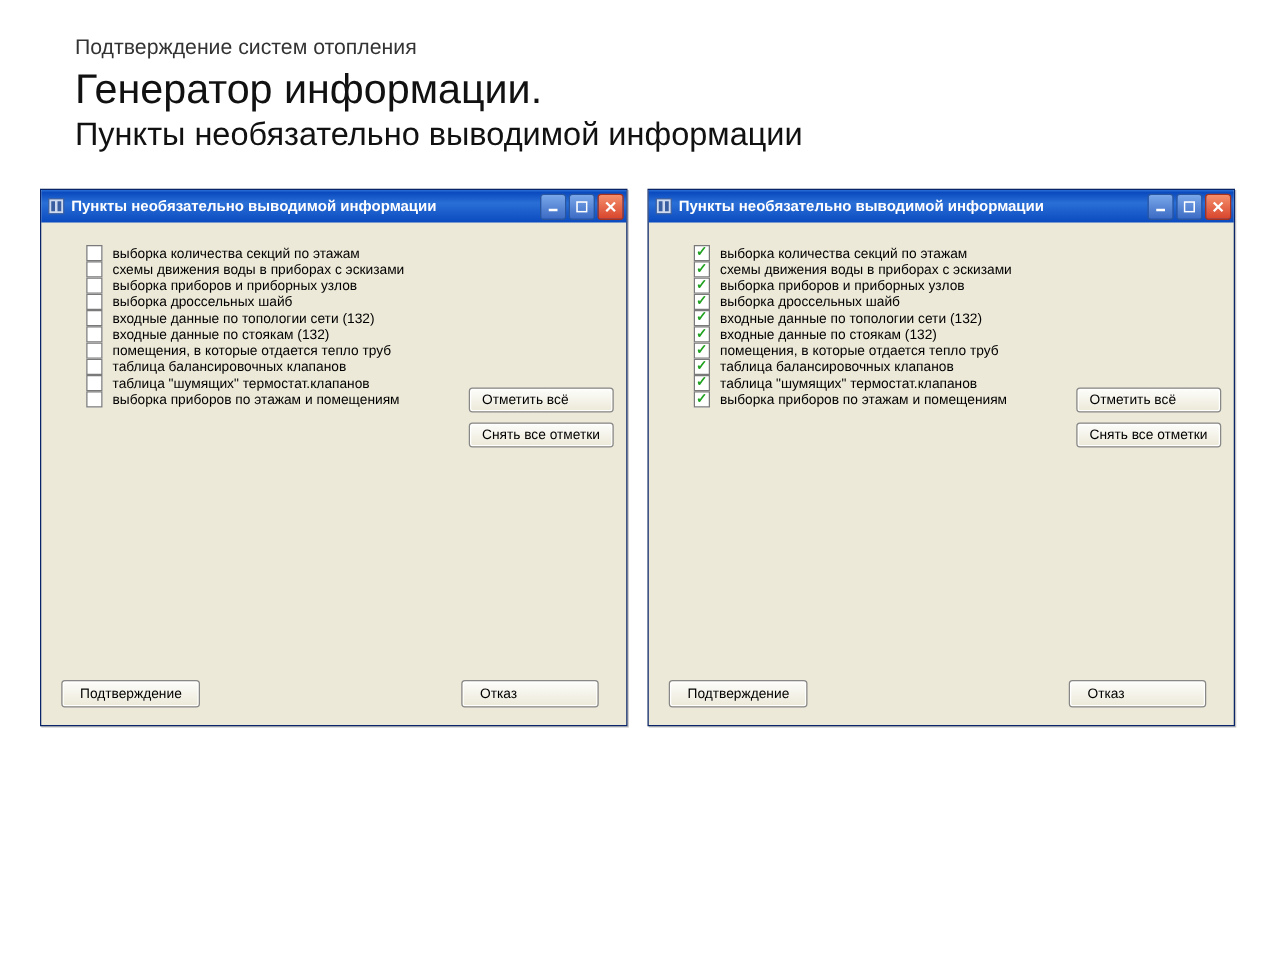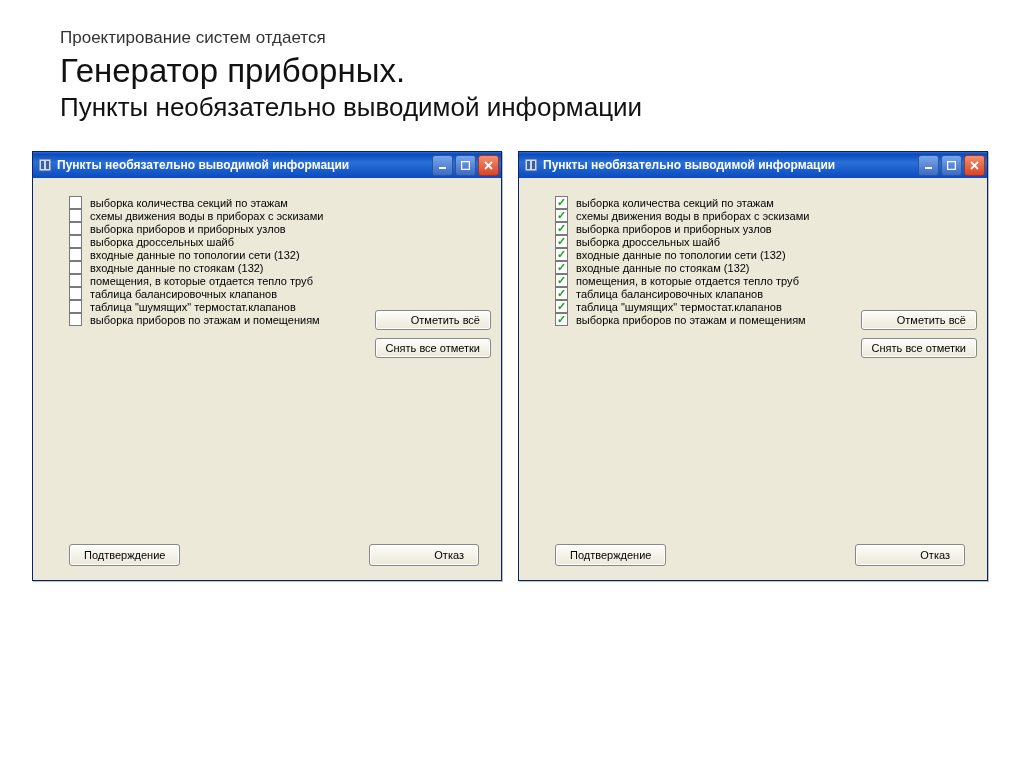--- a/index.html
+++ b/index.html
@@ -116,39 +116,39 @@
   }
   .xp-button {
     min-width: 100px;
     padding: 3px 10px;
     background: linear-gradient(to bottom, #fdfdfb, #ece9d8);
     border: 1px solid #888;
     border-radius: 3px;
     box-shadow: 0 0 0 1px #fff inset;
     font-size: 11px;
     color:#000;
-    text-align:right;
+    text-align:left;
     cursor: default;
     white-space:nowrap;
   }
   .footer-buttons {
     position:absolute;
     left:0; right:0; bottom: 14px;
     display:flex;
     justify-content: space-between;
-    padding: 0 22px 0 36px;
+    padding: 0 22px 0 16px;
   }
   .footer-buttons .xp-button { min-width: 110px; padding:4px 14px; }
 </style>
 </head>
 <body>
 
 <div class="page-header">
-  <div class="subtitle">Проектирование систем отдается</div>
-  <h1 class="title-main">Генератор приборных.</h1>
+  <div class="subtitle">Подтверждение систем отопления</div>
+  <h1 class="title-main">Генератор информации.</h1>
   <h2 class="title-sub">Пункты необязательно выводимой информации</h2>
 </div>
 
 <div class="windows-row" id="windows-row">
   <div class="xp-window">
     <div class="titlebar">
       <span class="app-icon">
         <svg width="14" height="14" viewBox="0 0 14 14">
             <rect x="1" y="1" width="12" height="12" fill="#cdd9ee" stroke="#3a5fa0"></rect>
             <rect x="3" y="3" width="3" height="8" fill="#3a5fa0"></rect>

